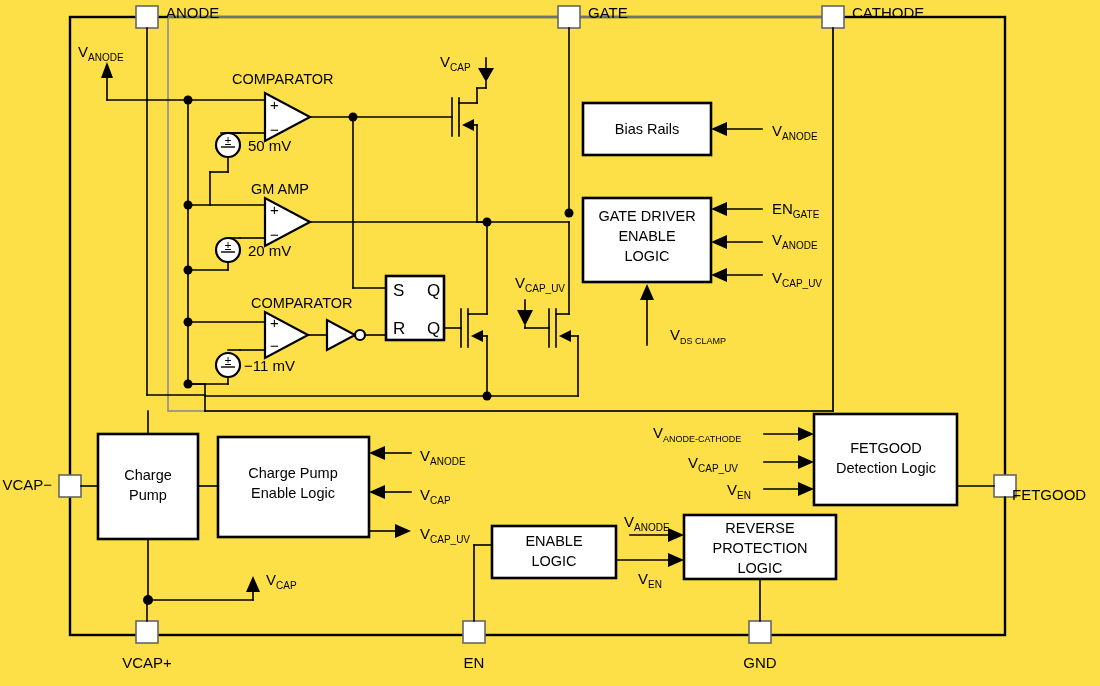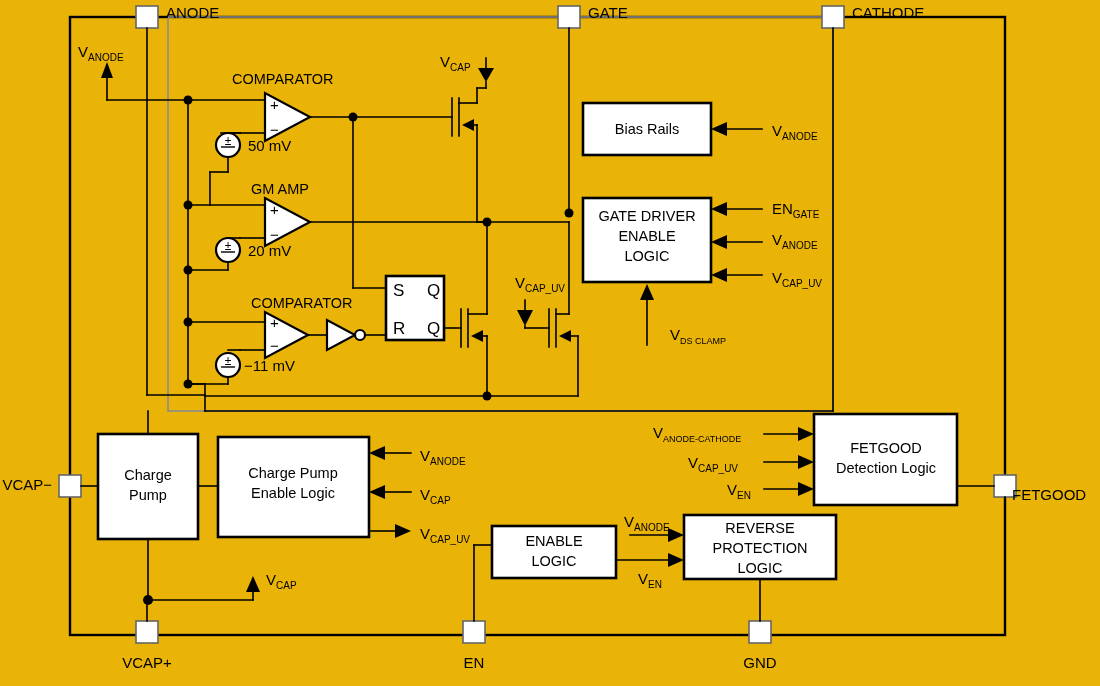--- a/index.html
+++ b/index.html
@@ -1,17 +1,17 @@
 <!DOCTYPE html>
 <html><head>
 <meta charset="utf-8">
 <style>
   html,body{margin:0;padding:0;background:#ffffff;}
   body{font-family:"Liberation Sans","DejaVu Sans",sans-serif;}
-  #root{position:relative;width:1100px;height:686px;background:#eab308;overflow:hidden;}
+  #root{position:relative;width:1100px;height:686px;background:#fde047;overflow:hidden;}
   svg{position:absolute;top:0;left:0;width:1100px;height:686px;}
   text{font-family:"Liberation Sans","DejaVu Sans",sans-serif;fill:#000;}
   .lbl{font-size:15px;}
   .sub{font-size:10px;}
   .sub2{font-size:9px;}
   .blk{font-size:14.5px;}
   .ttl{font-size:14.5px;}
   .pinlbl{font-size:15px;}
   .opsign{font-size:15px;}
   .srq{font-size:17px;}

